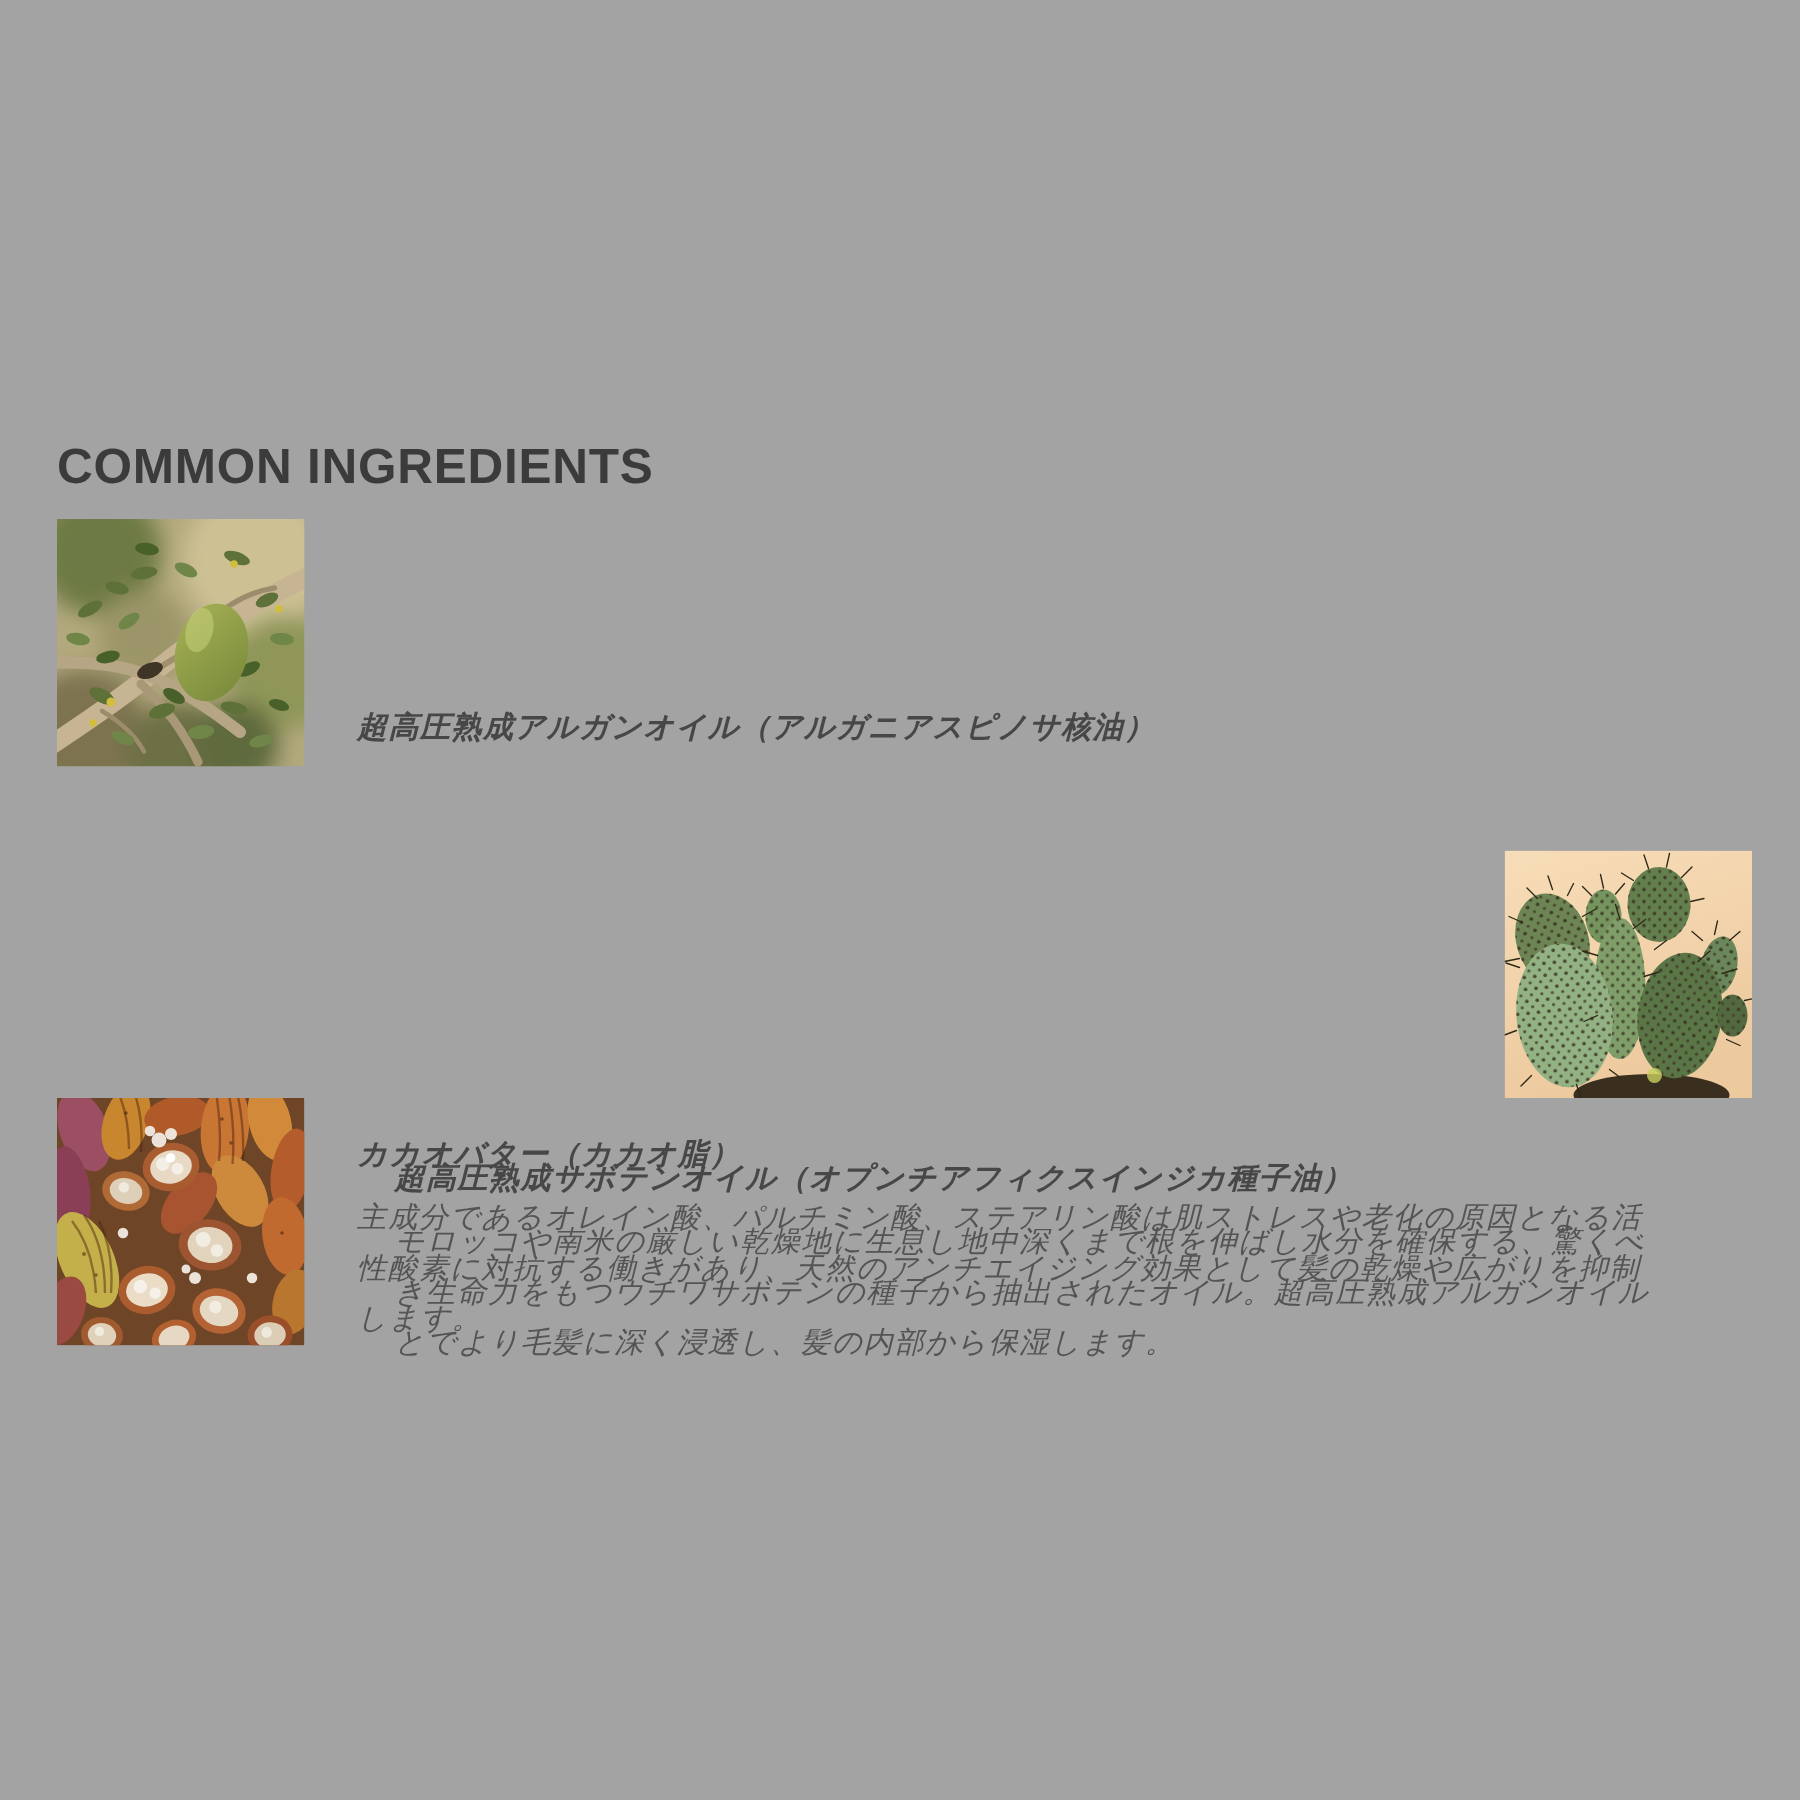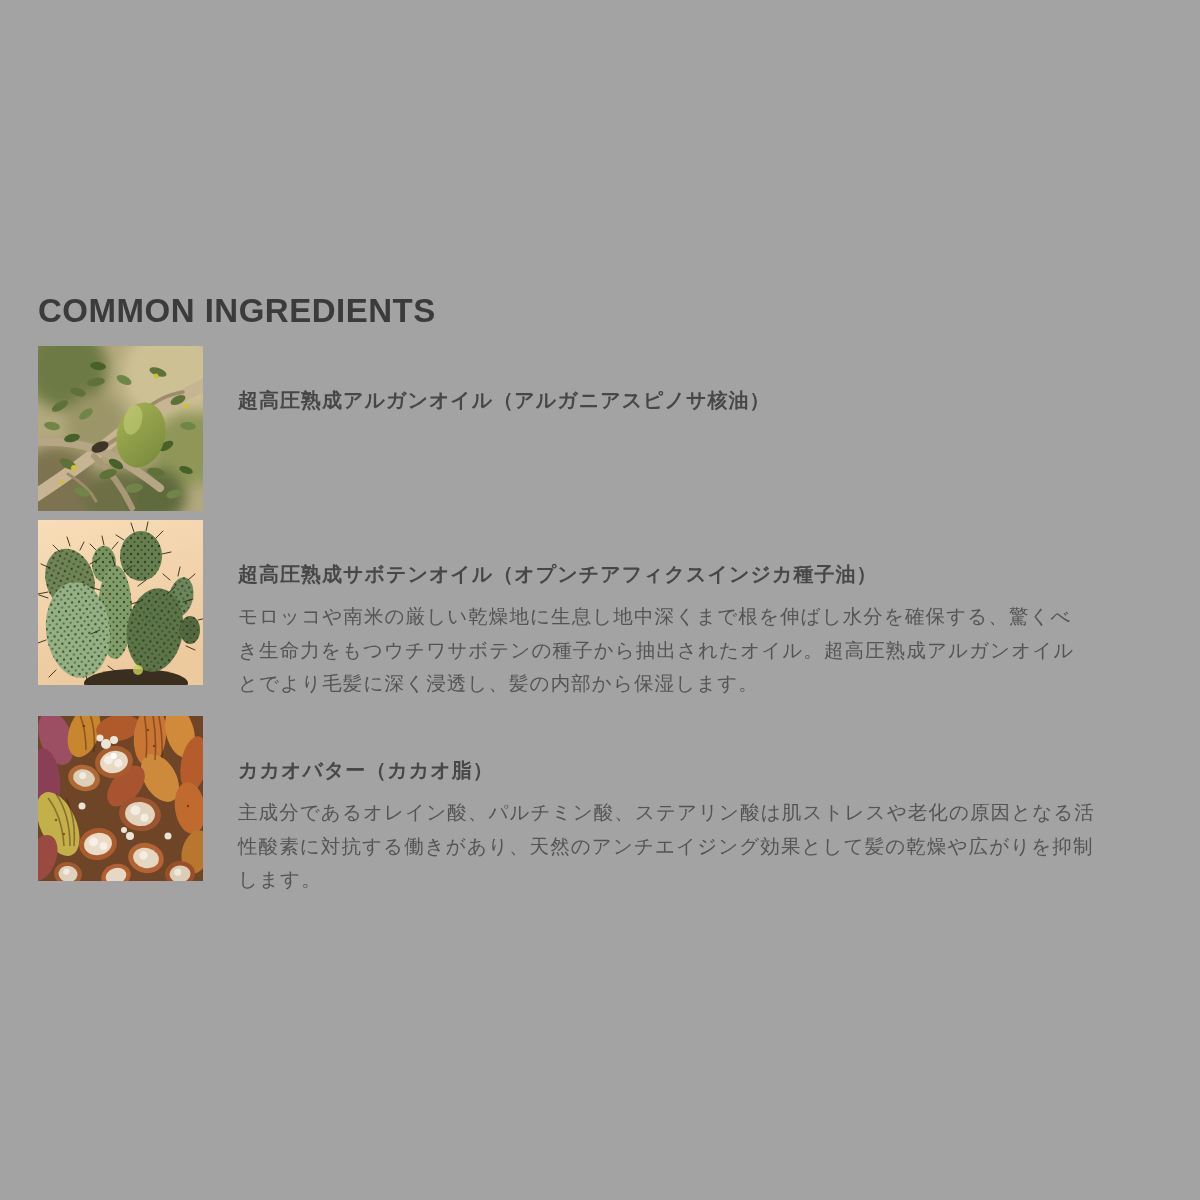--- a/index.html
+++ b/index.html
@@ -25,25 +25,26 @@
     font-size: 33px;
     line-height: 36px;
     font-weight: 700;
     letter-spacing: 0.5px;
     color: #3b3b3b;
   }
   .ingredient-row {
     position: absolute;
     left: 38px;
     display: flex;
-    align-items: flex-start;
+    align-items: flex-end;
     width: 1130px;
+    font-style: italic;
   }
   #row-argan  { top: 346px; }
-  #row-cactus { top: 520px; }
+  #row-cactus { top: 567px; flex-direction: column; }
   #row-cacao  { top: 716px; }
   .photo {
     width: 165px;
     height: 165px;
     flex: 0 0 165px;
     overflow: hidden;
   }
   .photo svg { display: block; }
   .ingredient-text {
     margin-left: 35px;

